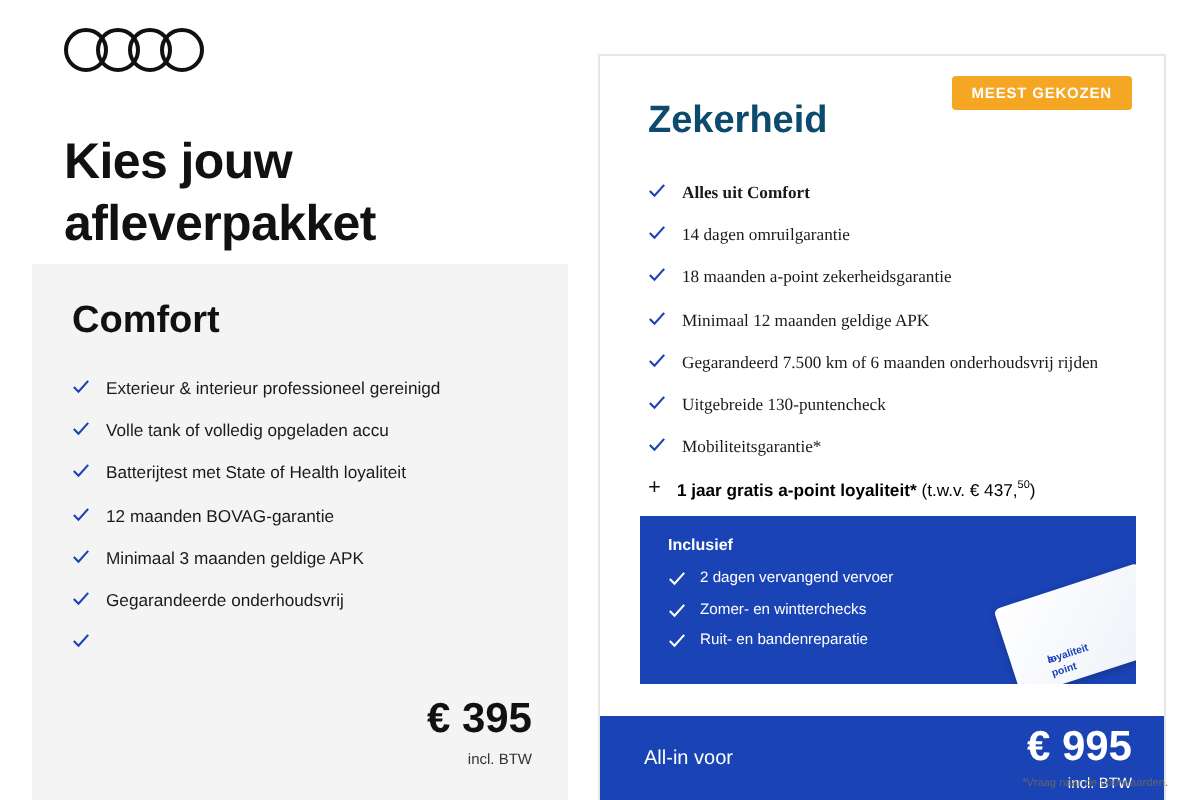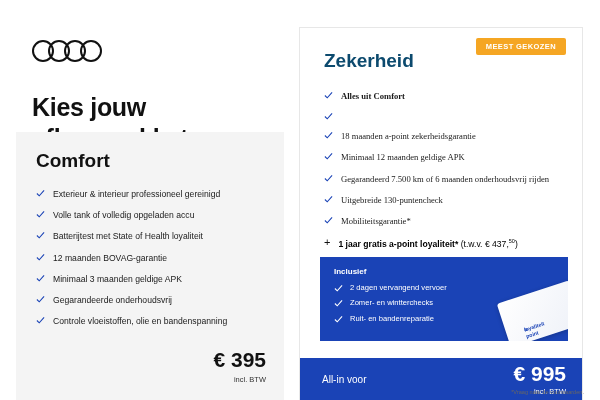--- a/index.html
+++ b/index.html
@@ -15,21 +15,21 @@
     background: #ffffff;
     display: flex;
   }
 
   
   .left {
     width: 300px;
     height: 400px;
     position: relative;
     background: #ffffff;
-    padding: 40px 26px 0 32px;
+    padding: 14px 26px 0 32px;
   }
   .logo {
     display: flex;
     align-items: center;
     gap: 0px;
     margin-bottom: 30px;
     height: 22px;
   }
   .ring {
     width: 22px; height: 22px;
@@ -298,21 +298,20 @@
               </svg>
             </span>
           <span>Gegarandeerde onderhoudsvrij</span>
         </li>
         <li>
           <span class="chk">
               <svg width="9" height="9" viewBox="0 0 10 10">
                 <path d="M1 5 L3.6 7.6 L9 1.6" stroke="#1a43b6" stroke-width="1.2" fill="none"></path>
               </svg>
             </span>
-          <span>Controle vloeistoffen, olie en bandenspanning</span>
         </li>
       </ul>
       <div class="price-block">
         <div class="price-dark">€ 395</div>
         <div class="price-sub">incl. BTW</div>
       </div>
     </div>
   </div>
 
   <div class="right">
@@ -328,20 +327,21 @@
             </svg>
           </span>
         <span>Alles uit Comfort</span>
       </li>
       <li>
         <span class="chk">
             <svg width="9" height="9" viewBox="0 0 10 10">
               <path d="M1 5 L3.6 7.6 L9 1.6" stroke="#1a43b6" stroke-width="1.2" fill="none"></path>
             </svg>
           </span>
+        <span>14 dagen omruilgarantie</span>
       </li>
       <li>
         <span class="chk">
             <svg width="9" height="9" viewBox="0 0 10 10">
               <path d="M1 5 L3.6 7.6 L9 1.6" stroke="#1a43b6" stroke-width="1.2" fill="none"></path>
             </svg>
           </span>
         <span>18 maanden a-point zekerheidsgarantie</span>
       </li>
       <li>

